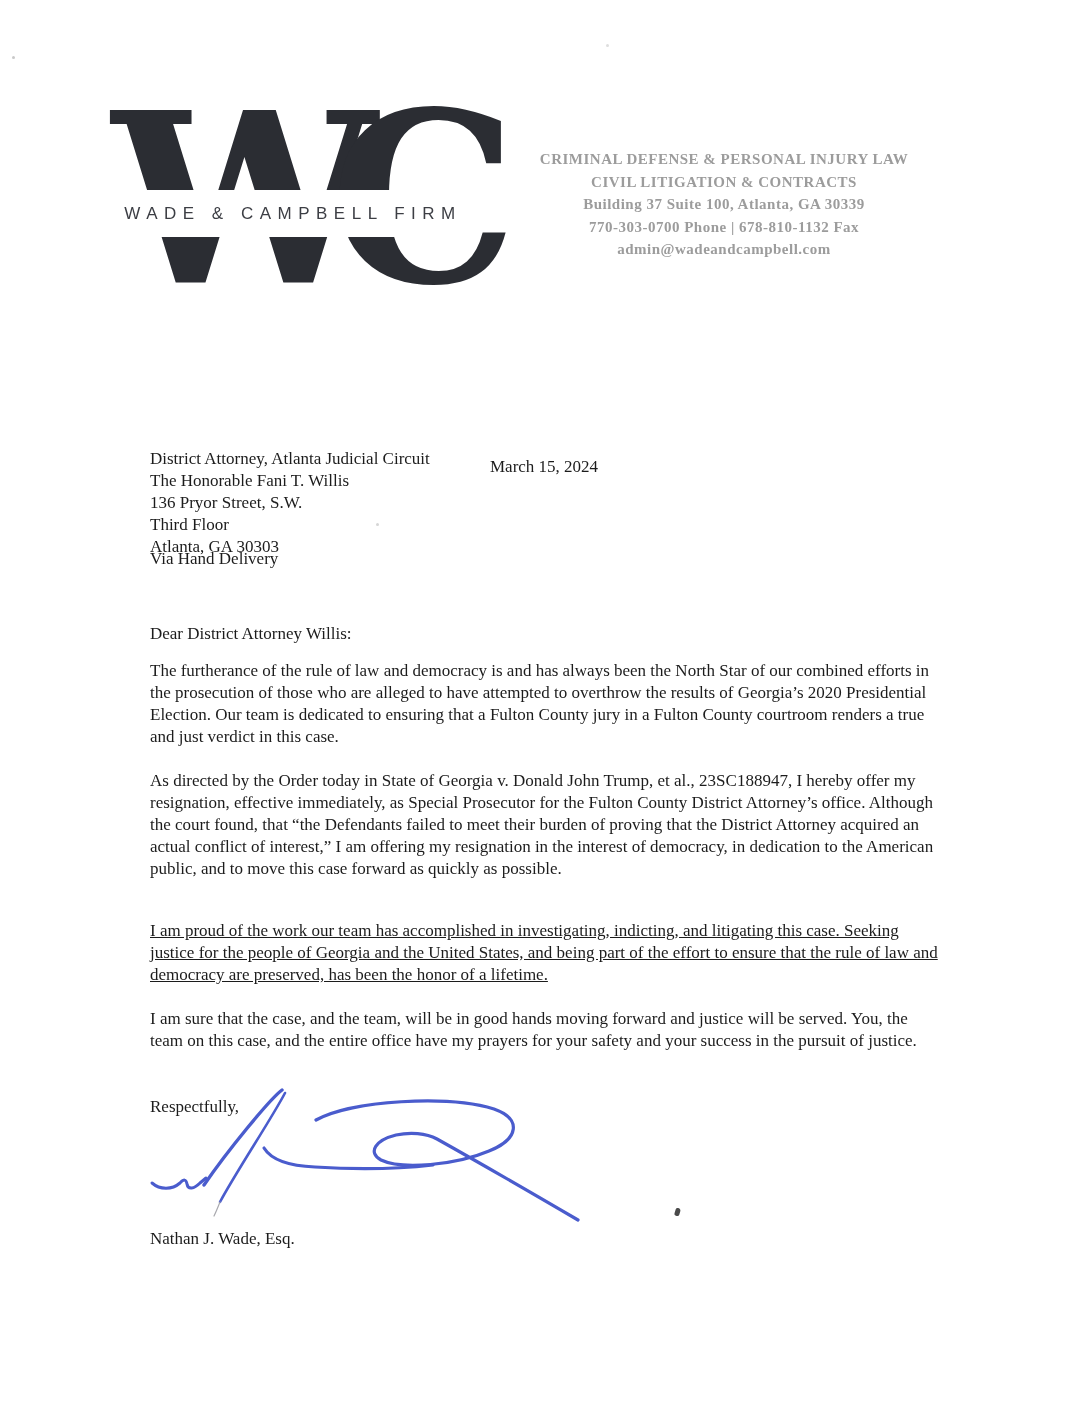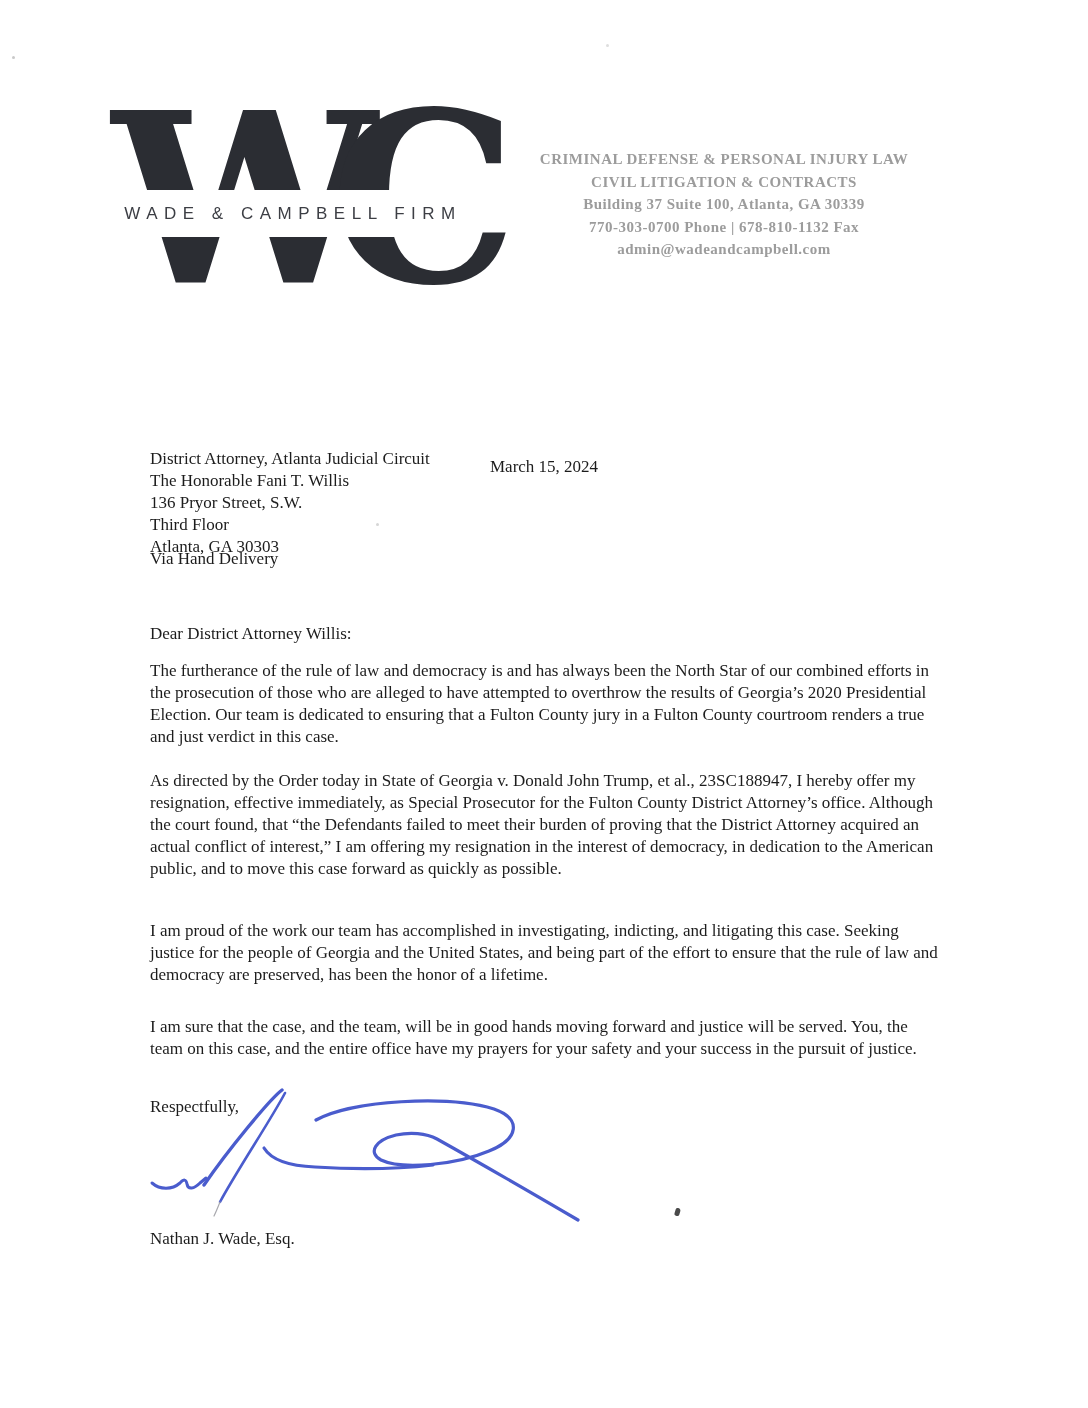--- a/index.html
+++ b/index.html
@@ -55,22 +55,22 @@
 
   
   .bodytext { font-size:17px; line-height:22px; }
   .date-line   { position:absolute; left:490px; top:416px;margin-top:40px; }
   .recipient   { position:absolute; left:150px; top:448px; }
   .via-line    { position:absolute; left:150px; top:548px;text-align:right; }
   .salutation  { position:absolute; left:150px; top:623px; }
   .para        { position:absolute; left:150px; width:795px; text-align:left; }
   .p1 { top:660px; }
   .p2 { top:770px; }
-  .p3 { top:920px; }
-  .p4 { top:1008px;margin-top:8px; }
+  .p3 { top:920px;text-decoration:underline; }
+  .p4 { top:1008px; }
   .closing     { position:absolute; left:150px; top:1096px; }
   .signer      { position:absolute; left:150px; top:1228px; }
 
   .signature-svg { position:absolute; left:140px; top:1086px; }
 
   .ink-speck {
     position:absolute; left:675px; top:1208px;
     width:5px; height:8px;
     background:#4a4a4a;
     border-radius:2px 3px 2px 2px;

